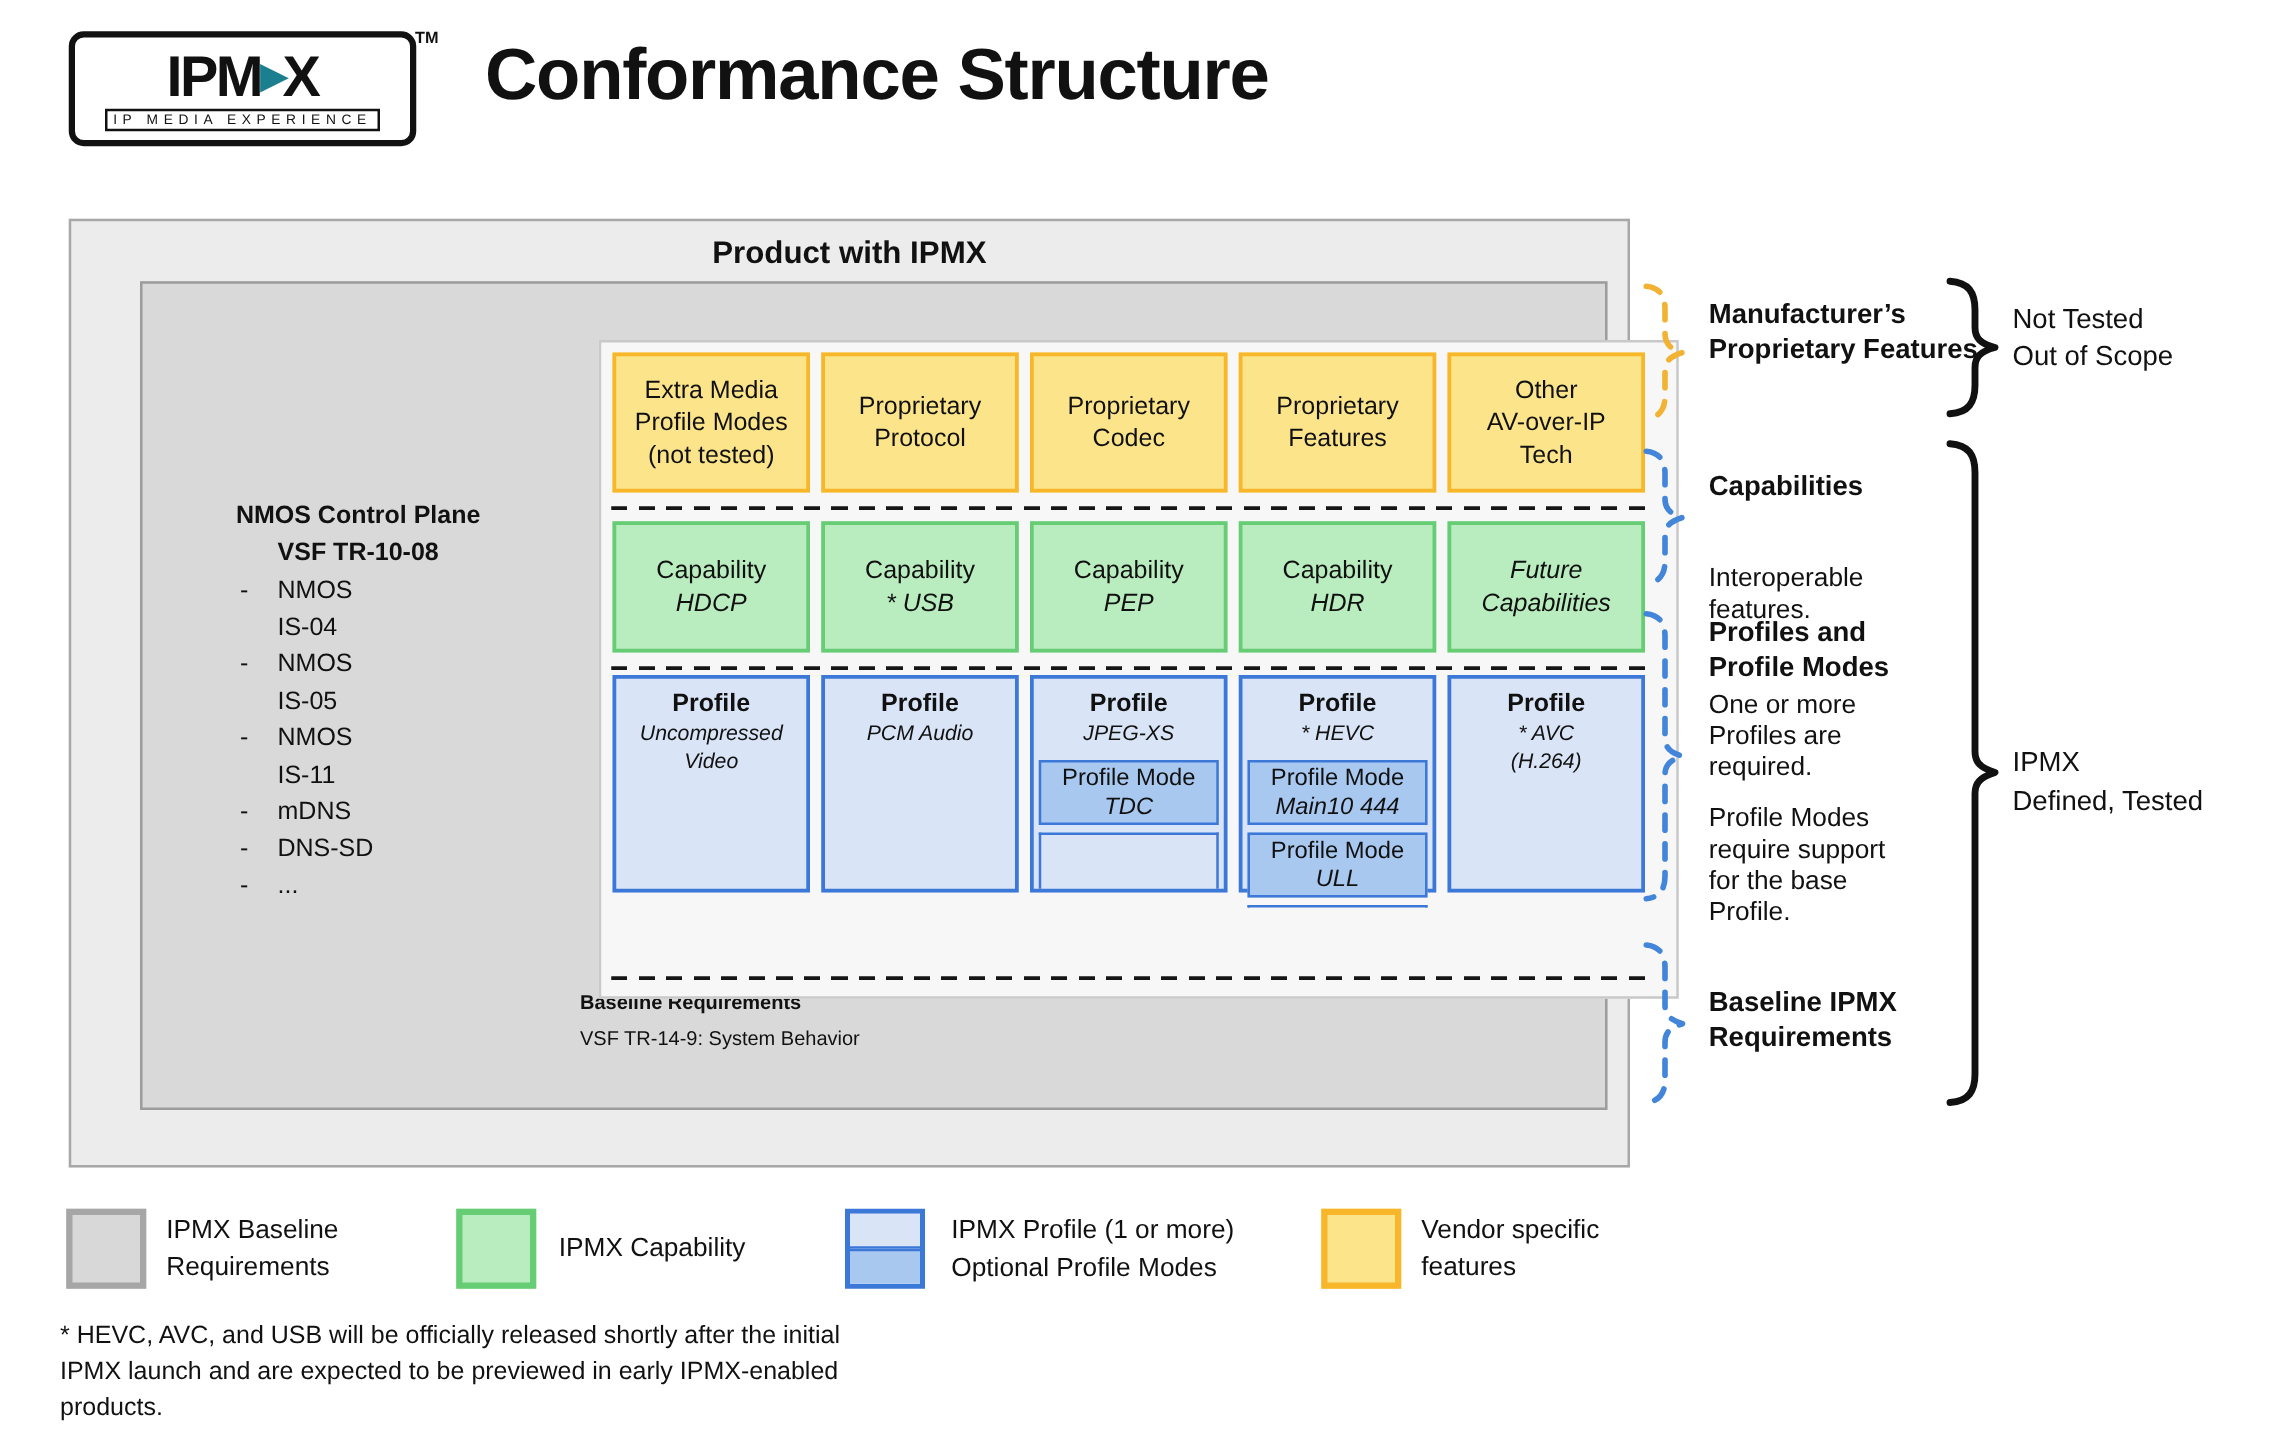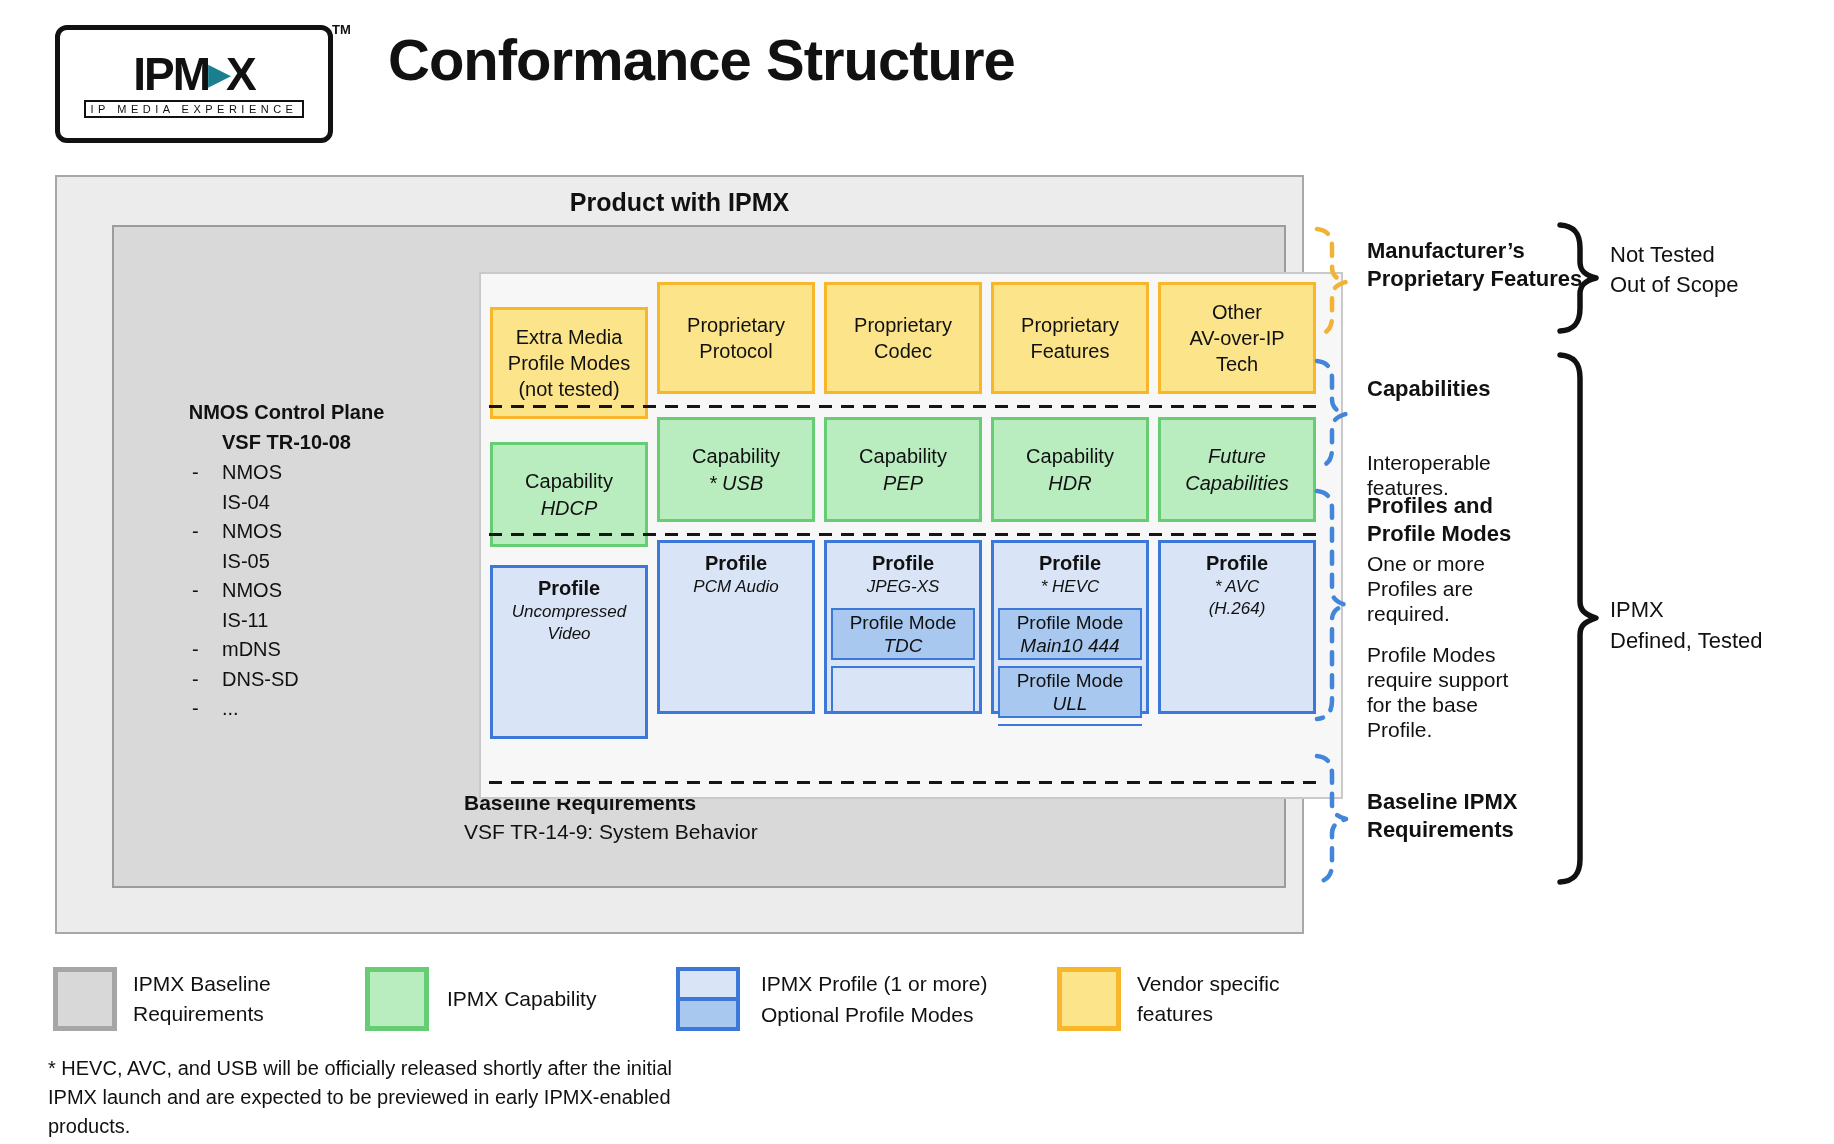--- a/index.html
+++ b/index.html
@@ -13,21 +13,21 @@
     --logo-teal:#1b7f90; --text:#111111;
   }
   html,body{margin:0;padding:0;background:#ffffff;}
   .stage{position:relative;width:1834px;height:1144px;background:#ffffff;overflow:hidden;
          font-family:"Liberation Sans","DejaVu Sans",sans-serif;color:var(--text);}
   [data-bind]{white-space:pre-line;}
 
   
   .logo{position:absolute;left:55px;top:25px;width:252px;height:78px;border:5px solid #111;
         border-radius:12px;background:#fff;display:flex;flex-direction:column;align-items:center;
-        justify-content:center;padding:15px 8px;}
+        justify-content:center;padding:2px 8px;}
   .logo-word{font-weight:bold;font-size:46px;letter-spacing:-2px;line-height:46px;display:flex;align-items:center;}
   .logo-tri{color:var(--logo-teal);font-size:30px;line-height:30px;margin:0 -3px 0 -1px;}
   .logo-sub{border:2px solid #111;font-size:11px;letter-spacing:4.5px;padding:1px 5px;margin-top:3px;
             font-weight:400;white-space:nowrap;}
   .logo-tm{position:absolute;left:332px;top:22px;font-size:13px;font-weight:bold;}
   .page-title{position:absolute;left:388px;top:26px;font-size:58px;font-weight:800;letter-spacing:-1px;}
 
   
   .outer{position:absolute;left:55px;top:175px;width:1245px;height:755px;background:var(--outer-fill);
          border:2px solid var(--outer-border);}
@@ -36,26 +36,26 @@
            border:2px solid var(--gray-border);}
   .panel{position:absolute;left:365px;top:45px;width:860px;height:523px;background:var(--panel-fill);
          border:2px solid var(--panel-border);}
 
   
   .nmos{position:absolute;left:0;top:170px;width:310px;}
   .nmos-title{text-align:center;font-weight:bold;font-size:20px;line-height:30px;padding-left:35px;}
   .nmos-list{margin-top:1px;}
   .nmos-item{display:flex;font-size:20px;line-height:29.5px;}
   .nmos-dash{width:30px;text-align:left;margin-left:78px;flex:none;}
-  .baseline-block{position:absolute;left:350px;top:561px;font-size:21px;line-height:29px;}
+  .baseline-block{position:absolute;left:350px;top:561px;font-size:16px;line-height:29px;}
   .baseline-title{font-weight:bold;}
 
   
   .col{position:absolute;width:158px;}
-  .c0{left:9px;margin-top:25px;} .c1{left:176px;} .c2{left:343px;} .c3{left:510px;} .c4{left:677px;}
+  .c0{left:9px;} .c1{left:176px;} .c2{left:343px;} .c3{left:510px;} .c4{left:677px;}
   .vendor-row .col{top:8px;height:112px;}
   .cap-row .col{top:143px;height:105px;}
   .prof-row .col{top:266px;height:174px;}
   .vbox{box-sizing:border-box;width:100%;height:100%;background:var(--yellow-fill);
         border:3px solid var(--yellow-border);display:flex;align-items:center;justify-content:center;
         text-align:center;font-size:20px;line-height:26px;}
   .gbox{box-sizing:border-box;width:100%;height:100%;background:var(--green-fill);
         border:3px solid var(--green-border);display:flex;flex-direction:column;align-items:center;
         justify-content:center;text-align:center;font-size:20px;line-height:27px;}
   .cap-sub{font-style:italic;}

